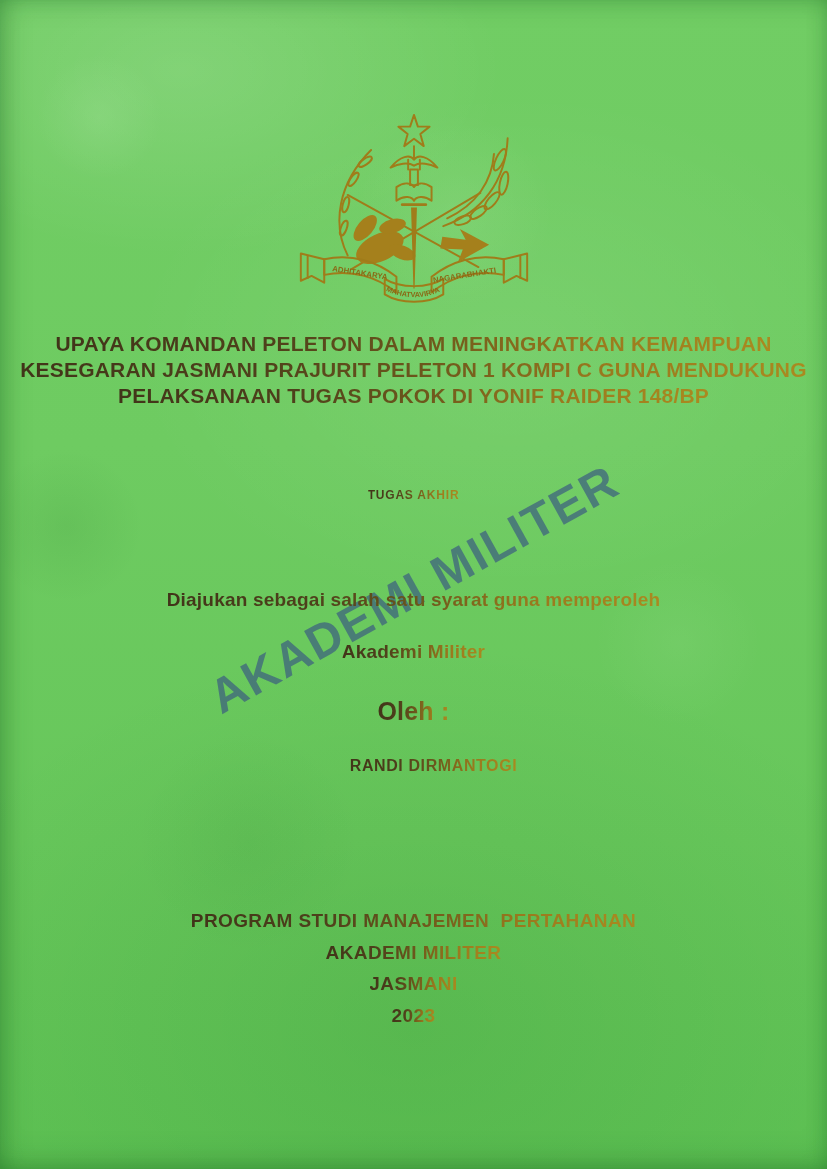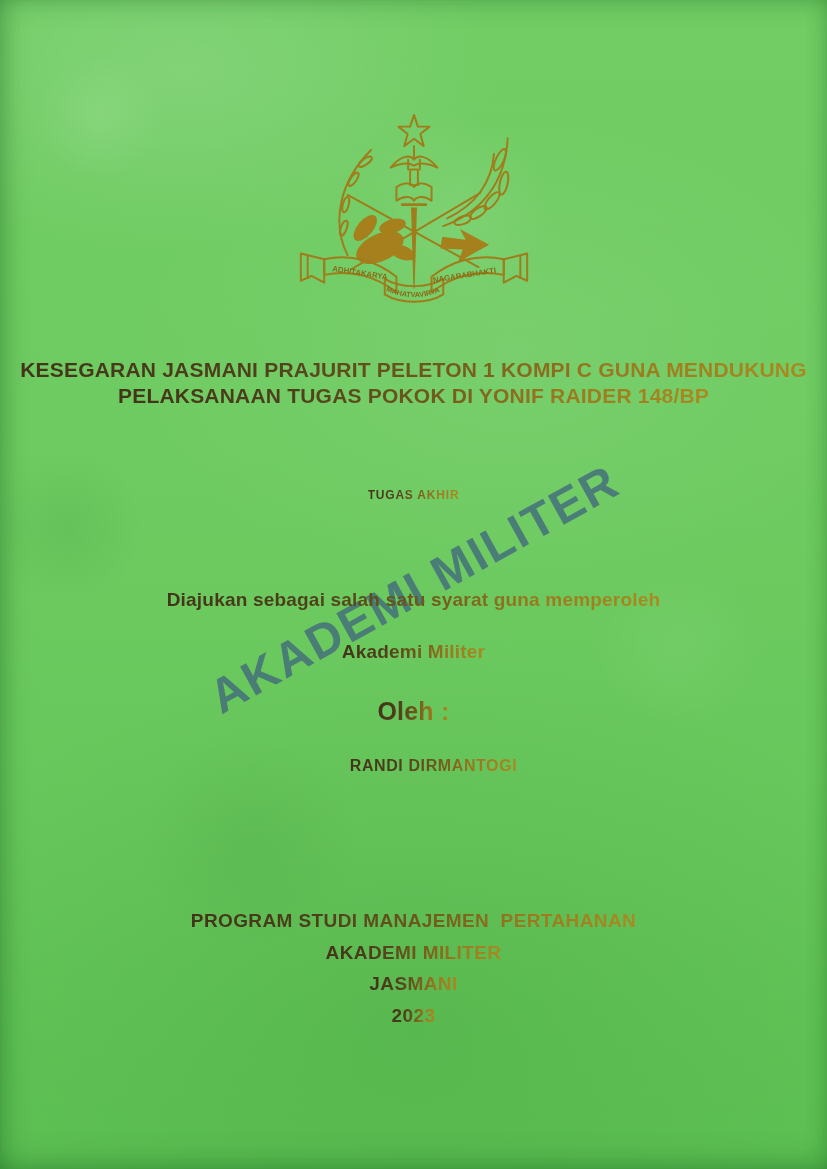--- a/index.html
+++ b/index.html
@@ -160,20 +160,21 @@
       <g font-family="Liberation Sans, sans-serif" font-size="8" fill="#8a6a16" font-weight="bold">
         <text x="46" y="164" transform="rotate(9 46 164)">ADHITAKARYA</text>
         <text font-size="7.5">
           <textPath href="#center-ribbon-path">MAHATVAVIRYA</textPath>
         </text>
         <text x="150" y="176" transform="rotate(-9 150 176)">NAGARABHAKTI</text>
       </g>
     </svg>
   </div>
 
+  <div class="line gold title-line" style="top:332px">UPAYA KOMANDAN PELETON DALAM MENINGKATKAN KEMAMPUAN</div>
   <div class="line gold title-line" style="top:358px">KESEGARAN JASMANI PRAJURIT PELETON 1 KOMPI C GUNA MENDUKUNG</div>
   <div class="line gold title-line" style="top:384px">PELAKSANAAN TUGAS POKOK DI YONIF RAIDER 148/BP</div>
 
   <div class="line gold doc-type" style="top:488px">TUGAS AKHIR</div>
 
   <div class="line gold purpose-line" style="top:571px">Diajukan sebagai salah satu syarat guna memperoleh</div>
   <div class="line gold purpose-line" style="top:623px">Akademi Militer</div>
 
   <div class="line gold oleh" style="top:697px">Oleh :</div>
   <div class="line gold author" style="top:757px">RANDI DIRMANTOGI</div>

